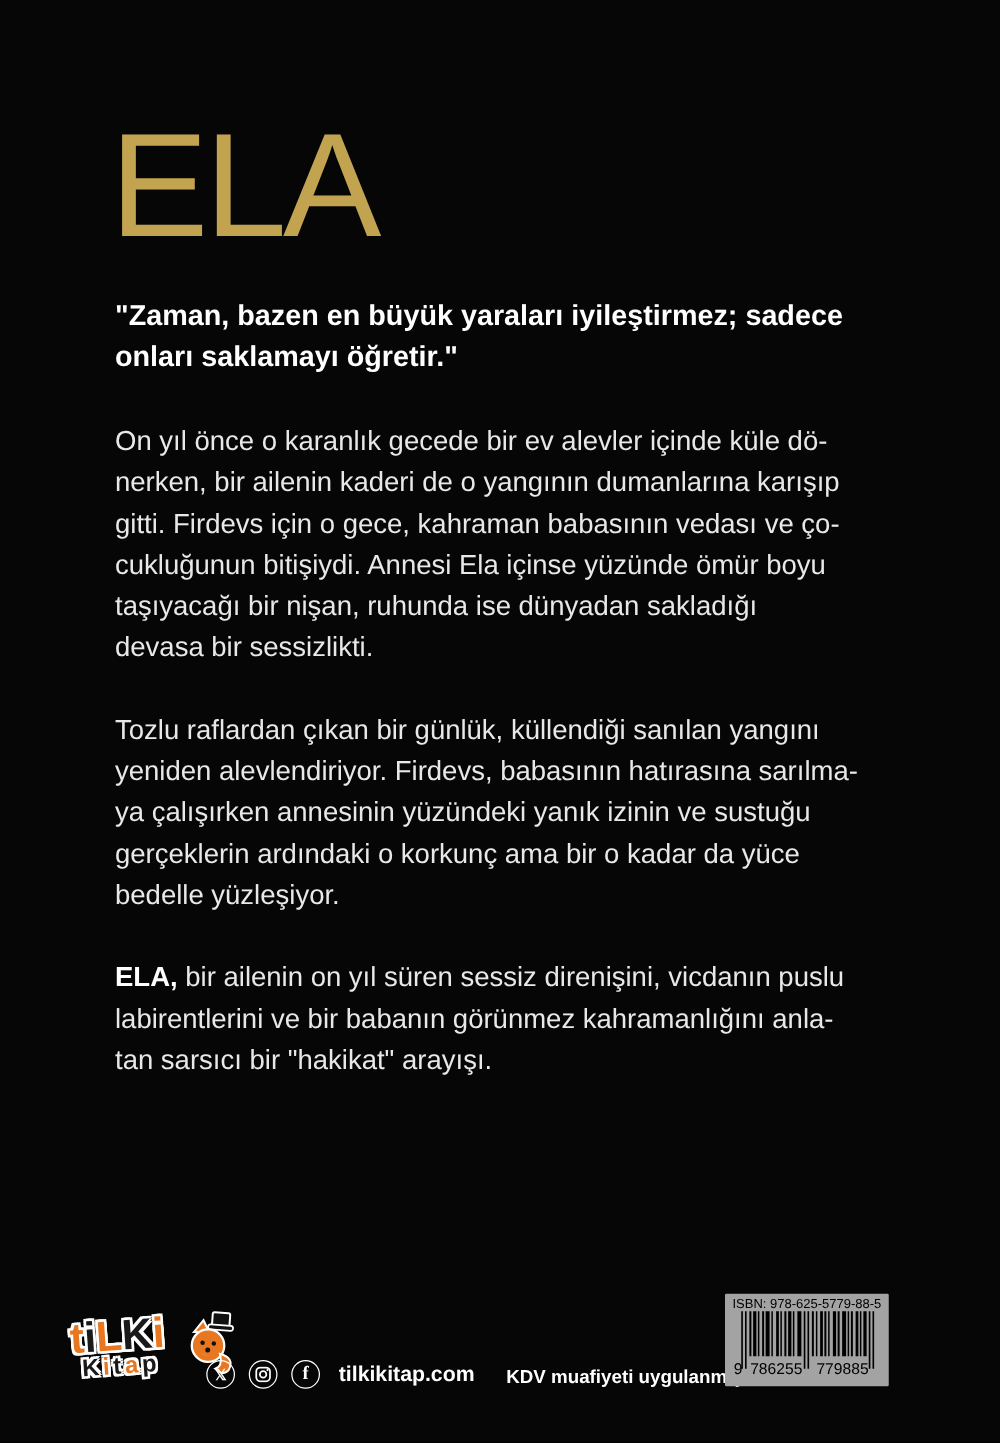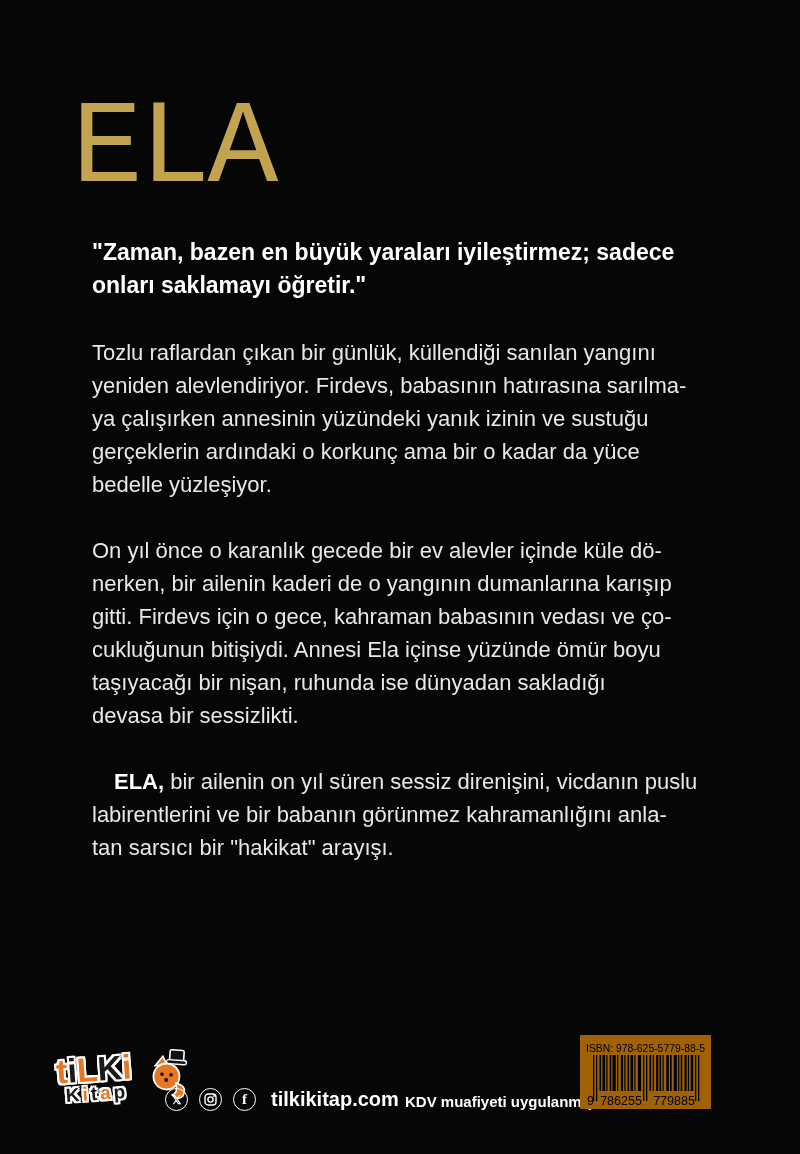--- a/index.html
+++ b/index.html
@@ -5,22 +5,22 @@
   html,body{margin:0;padding:0;background:#000;}
   .page{
     position:relative;
     width:800px;height:1154px;
     background:#060606;
     overflow:hidden;
     font-family:"Liberation Sans", sans-serif;
   }
   .book-title{
     position:absolute;
-    left:72px;top:88px;
-    font-family:Liberation Mono, monospace;
+    left:88px;top:88px;
+    font-family:Liberation Sans, sans-serif;
     font-size:118px;
     line-height:1.05;
     font-weight:400;
     letter-spacing:-3px;
     color:#C2A34F;
   }
   .copy{
     position:absolute;
     left:92px;top:236px;
     width:640px;
@@ -35,21 +35,21 @@
     white-space:nowrap;
   }
   .para{
     font-size:22px;
     line-height:33px;
     margin:0 0 33px 0;
     color:#e8e8e8;
     white-space:nowrap;
   }
   .para.bold{font-weight:bold;color:#ffffff;}
-  .para .lead{font-weight:bold;color:#ffffff;margin-left:22px;}
+  .para .lead{font-weight:bold;color:#ffffff;}
   
   .footer{position:absolute;left:0;top:1030px;width:800px;height:124px;}
   .logo{
     position:absolute;left:58px;top:22px;width:130px;height:90px;
     transform:rotate(-4deg);
   }
   .logo-line1{
     font-size:34px;font-weight:900;letter-spacing:0px;line-height:30px;
     text-shadow:-2px -2px 0 #fff,2px -2px 0 #fff,-2px 2px 0 #fff,2px 2px 0 #fff,0 -2px 0 #fff,0 2px 0 #fff,-2px 0 0 #fff,2px 0 0 #fff;
   }
@@ -63,45 +63,45 @@
     display:flex;align-items:center;gap:11px;
   }
   .social-circle{
     width:23px;height:23px;border-radius:50%;
     border:1.6px solid #ffffff;
     display:flex;align-items:center;justify-content:center;
     color:#fff;box-sizing:border-box;
   }
   .social-circle .glyph{font-size:12px;font-weight:bold;line-height:1;}
   .website{
-    color:#ffffff;font-size:20px;font-weight:bold;margin-left:4px;
+    color:#ffffff;font-size:17px;font-weight:bold;margin-left:4px;
   }
   .tax-note{
     position:absolute;left:405px;top:63px;
     color:#ffffff;font-size:15px;font-weight:bold;
   }
   .barcode-box{
     position:absolute;left:580px;top:5px;
     width:131px;height:74px;
-    background:#a16207;border-radius:1px;
-    display:flex;align-items:flex-end;justify-content:center;
+    background:#a3a3a3;border-radius:1px;
+    display:flex;align-items:flex-start;justify-content:center;
   }
 </style>
 </head>
 <body>
 
 <div class="page">
 
   <div class="book-title" style="color: rgb(194, 163, 79);">ELA</div>
 
   <div class="copy">
     <p class="quote" id="quote-block">"Zaman, bazen en büyük yaraları iyileştirmez; sadece<br>onları saklamayı öğretir."</p>
     <div id="paragraphs">
+        <p class="para">On yıl önce o karanlık gecede bir ev alevler içinde küle dö-<br>nerken, bir ailenin kaderi de o yangının dumanlarına karışıp<br>gitti. Firdevs için o gece, kahraman babasının vedası ve ço-<br>cukluğunun bitişiydi. Annesi Ela içinse yüzünde ömür boyu<br>taşıyacağı bir nişan, ruhunda ise dünyadan sakladığı<br>devasa bir sessizlikti.</p>
         <p class="para">Tozlu raflardan çıkan bir günlük, küllendiği sanılan yangını<br>yeniden alevlendiriyor. Firdevs, babasının hatırasına sarılma-<br>ya çalışırken annesinin yüzündeki yanık izinin ve sustuğu<br>gerçeklerin ardındaki o korkunç ama bir o kadar da yüce<br>bedelle yüzleşiyor.</p>
-        <p class="para">On yıl önce o karanlık gecede bir ev alevler içinde küle dö-<br>nerken, bir ailenin kaderi de o yangının dumanlarına karışıp<br>gitti. Firdevs için o gece, kahraman babasının vedası ve ço-<br>cukluğunun bitişiydi. Annesi Ela içinse yüzünde ömür boyu<br>taşıyacağı bir nişan, ruhunda ise dünyadan sakladığı<br>devasa bir sessizlikti.</p>
         <p class="para"><span class="lead">ELA,</span> bir ailenin on yıl süren sessiz direnişini, vicdanın puslu<br>labirentlerini ve bir babanın görünmez kahramanlığını anla-<br>tan sarsıcı bir "hakikat" arayışı.</p>
       </div>
   </div>
 
   <div class="footer">
 
     <div class="logo">
       <div class="logo-line1" id="logo-line1"><span style="color: rgb(232, 119, 34);">t</span><span style="color: rgb(26, 26, 26);">i</span><span style="color: rgb(232, 119, 34);">L</span><span style="color: rgb(26, 26, 26);">K</span><span style="color: rgb(232, 119, 34);">i</span></div>
       <div class="logo-line2" id="logo-line2"><span style="color: rgb(26, 26, 26);">K</span><span style="color: rgb(232, 119, 34);">i</span><span style="color: rgb(26, 26, 26);">t</span><span style="color: rgb(232, 119, 34);">a</span><span style="color: rgb(26, 26, 26);">p</span></div>
       <div class="fox">

